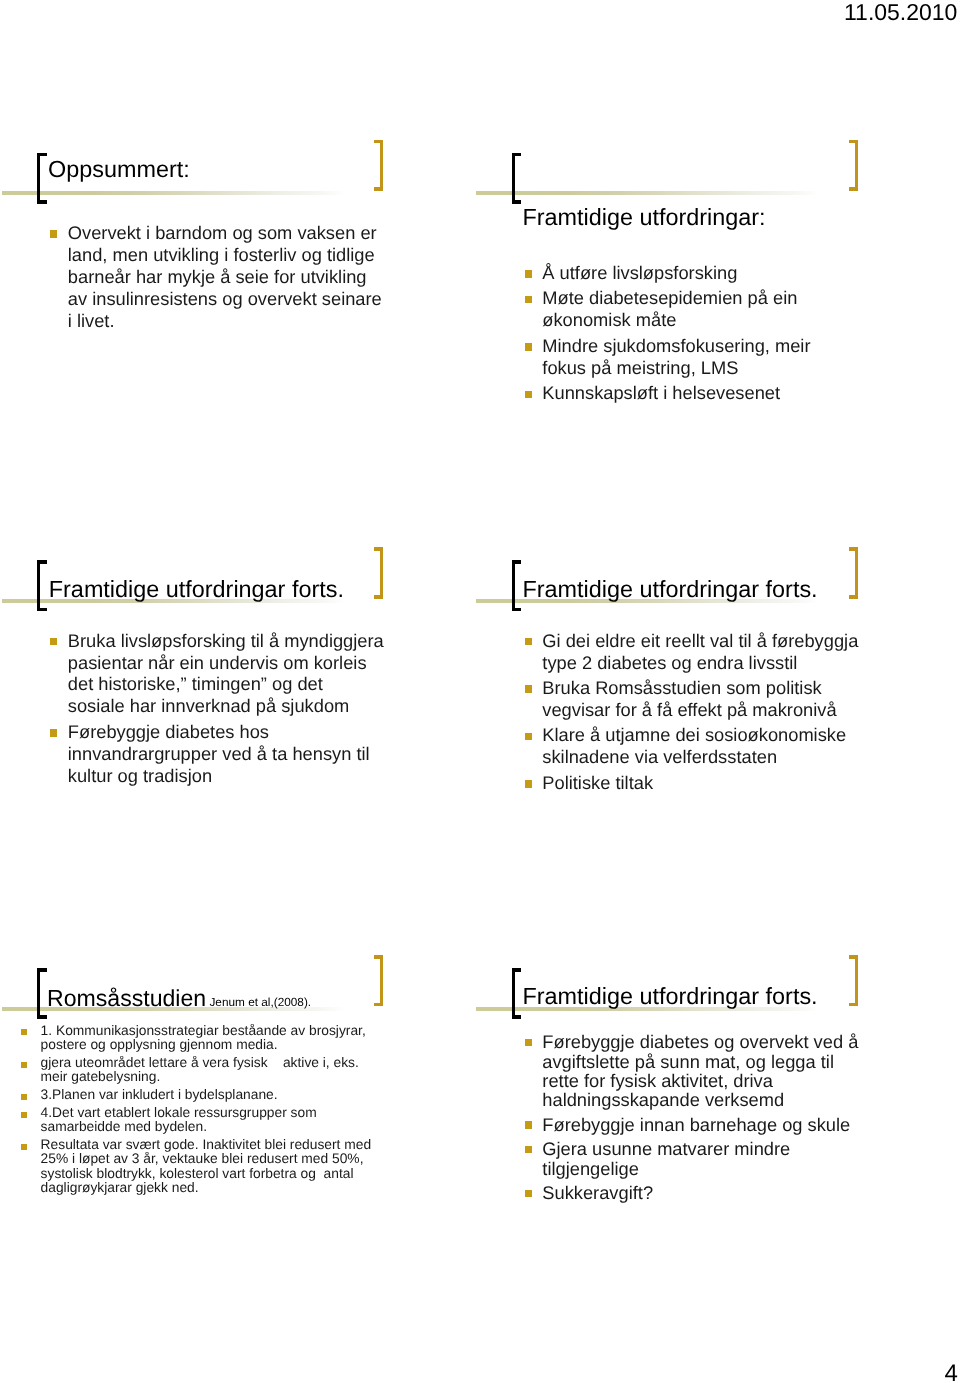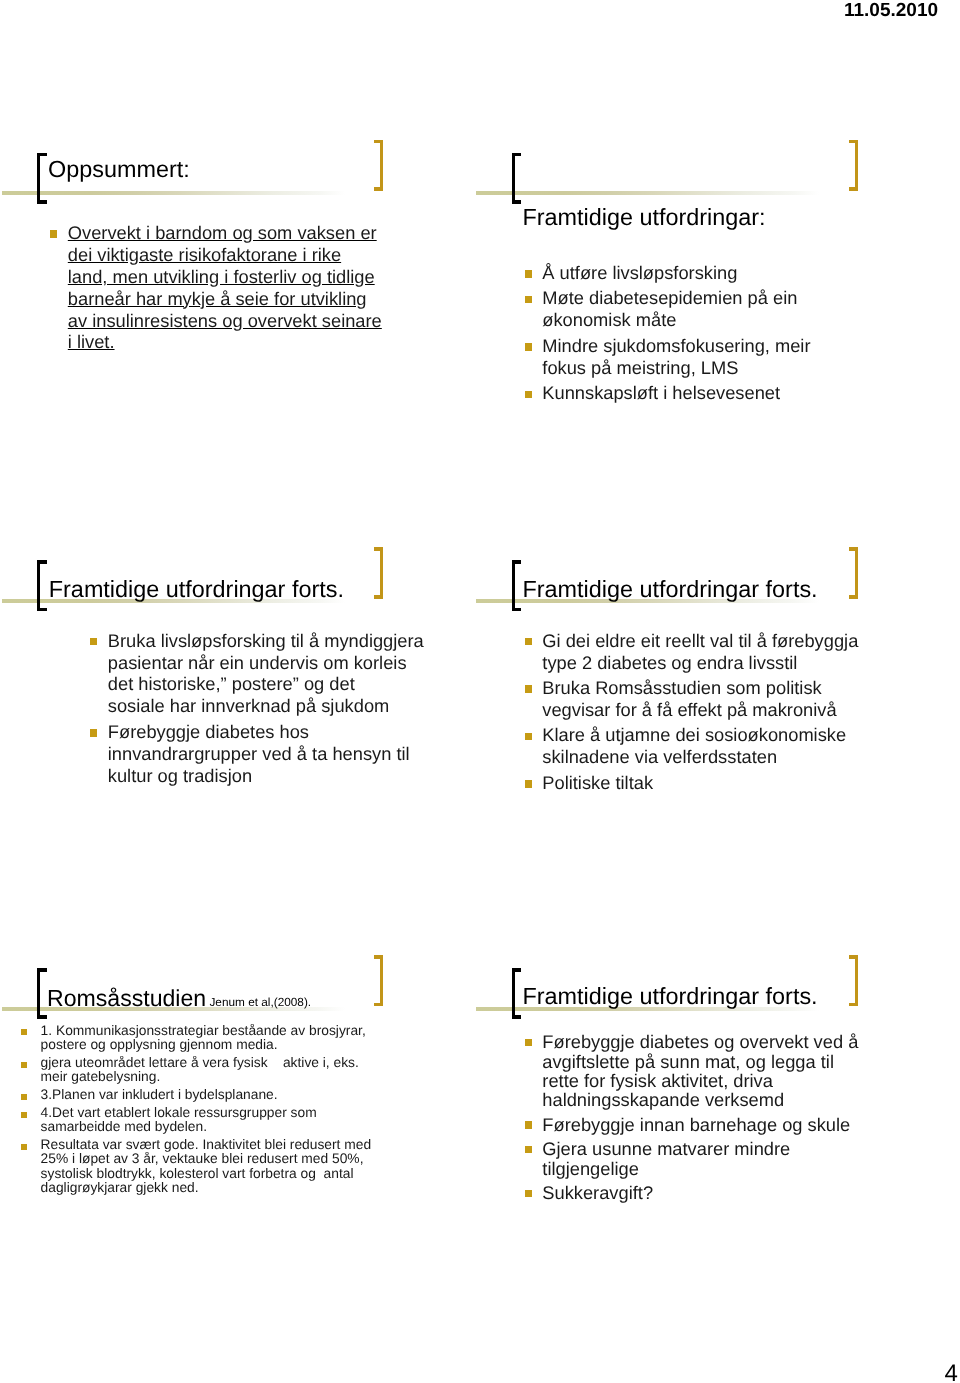--- a/index.html
+++ b/index.html
@@ -1,19 +1,19 @@
 <!DOCTYPE html>
 <html><head>
 <meta charset="utf-8">
 <title>slides</title>
 <style>
 html,body{margin:0;padding:0;background:#fff;}
 body{width:960px;height:1383px;font-family:"Liberation Sans",sans-serif;-webkit-font-smoothing:antialiased;text-rendering:geometricPrecision;}
 .page{position:relative;width:960px;height:1383px;overflow:hidden;background:#fff;opacity:0.999;}
-.date{position:absolute;left:844px;top:1px;font-size:19px;color:#000;line-height:1;font-weight:bold;}
+.date{position:absolute;left:844px;top:1px;font-size:23px;color:#000;line-height:1;}
 .pageno{position:absolute;left:944.6px;top:1362px;font-size:24px;color:#000;line-height:1;}
 .slide{position:absolute;width:440px;}
 .hdr{position:absolute;left:0;top:0;width:440px;height:62px;}
 .rule{position:absolute;left:1.5px;top:49.2px;height:4.1px;width:343px;background:linear-gradient(to right,rgb(204,204,153) 0px,rgb(205,203,156) 88px,rgb(209,207,169) 133px,rgb(217,215,185) 178px,rgb(236,237,226) 268px,rgb(246,247,243) 318px,rgb(255,255,255) 343px);}
 .brkL{position:absolute;left:37.4px;top:10.5px;width:9.2px;height:51.1px;}
 .brkL i{position:absolute;background:#000;display:block;}
 .brkL .v{left:0;top:0;width:2.9px;height:51.1px;}
 .brkL .a{left:0;top:0;width:9.2px;height:3.7px;}
 .brkL .b{left:0;bottom:0;width:9.2px;height:3.7px;}
 .brkR{position:absolute;left:374.1px;top:-2.4px;width:9.3px;height:51.3px;}
@@ -44,25 +44,24 @@
           <i class="a"></i>
           <i class="b"></i>
         </div>
       <div class="brkR">
           <i class="v"></i>
           <i class="a"></i>
           <i class="b"></i>
         </div>
       <div class="title" style="font-size:23.4px;left:48px;top:16px;"><span>Oppsummert:</span></div>
     </div>
-    <div class="body" style="top:80px;font-size:18.3px;line-height:21.87px;text-decoration:underline;--gap:3.6px;--bx:50px;--tx:67.8px;--buy:8.4px;--bs:7.4px;">
+    <div class="body" style="top:80px;font-size:18.3px;line-height:21.87px;--gap:3.6px;--bx:50px;--tx:67.8px;--buy:8.4px;--bs:7.4px;">
       <ul>
         <li>
           <span class="ln">Overvekt i barndom og som vaksen er</span>
-          <span class="ln">dei viktigaste risikofaktorane i rike</span>
           <span class="ln">land, men utvikling i fosterliv og tidlige</span>
           <span class="ln">barneår har mykje å seie for utvikling</span>
           <span class="ln">av insulinresistens og overvekt seinare</span>
           <span class="ln">i livet.</span>
         </li>
       </ul>
     </div>
   </div>
   <div class="slide" style="left:474.5px;top:142px;">
     <div class="hdr">
@@ -106,26 +105,26 @@
           <i class="a"></i>
           <i class="b"></i>
         </div>
       <div class="brkR">
           <i class="v"></i>
           <i class="a"></i>
           <i class="b"></i>
         </div>
       <div class="title" style="font-size:23.4px;left:48.8px;top:28px;"><span>Framtidige utfordringar forts.</span></div>
     </div>
-    <div class="body" style="top:80px;font-size:18.3px;line-height:21.87px;margin-left:40px;--gap:3.6px;--bx:50px;--tx:67.8px;--buy:8.4px;--bs:7.4px;">
+    <div class="body" style="top:80px;font-size:18.3px;line-height:21.87px;--gap:3.6px;--bx:50px;--tx:67.8px;--buy:8.4px;--bs:7.4px;">
       <ul>
         <li>
           <span class="ln">Bruka livsløpsforsking til å myndiggjera</span>
           <span class="ln">pasientar når ein undervis om korleis</span>
-          <span class="ln">det historiske,” postere” og det</span>
+          <span class="ln">det historiske,” timingen” og det</span>
           <span class="ln">sosiale har innverknad på sjukdom</span>
         </li>
         <li>
           <span class="ln">Førebyggje diabetes hos</span>
           <span class="ln">innvandrargrupper ved å ta hensyn til</span>
           <span class="ln">kultur og tradisjon</span>
         </li>
       </ul>
     </div>
   </div>

